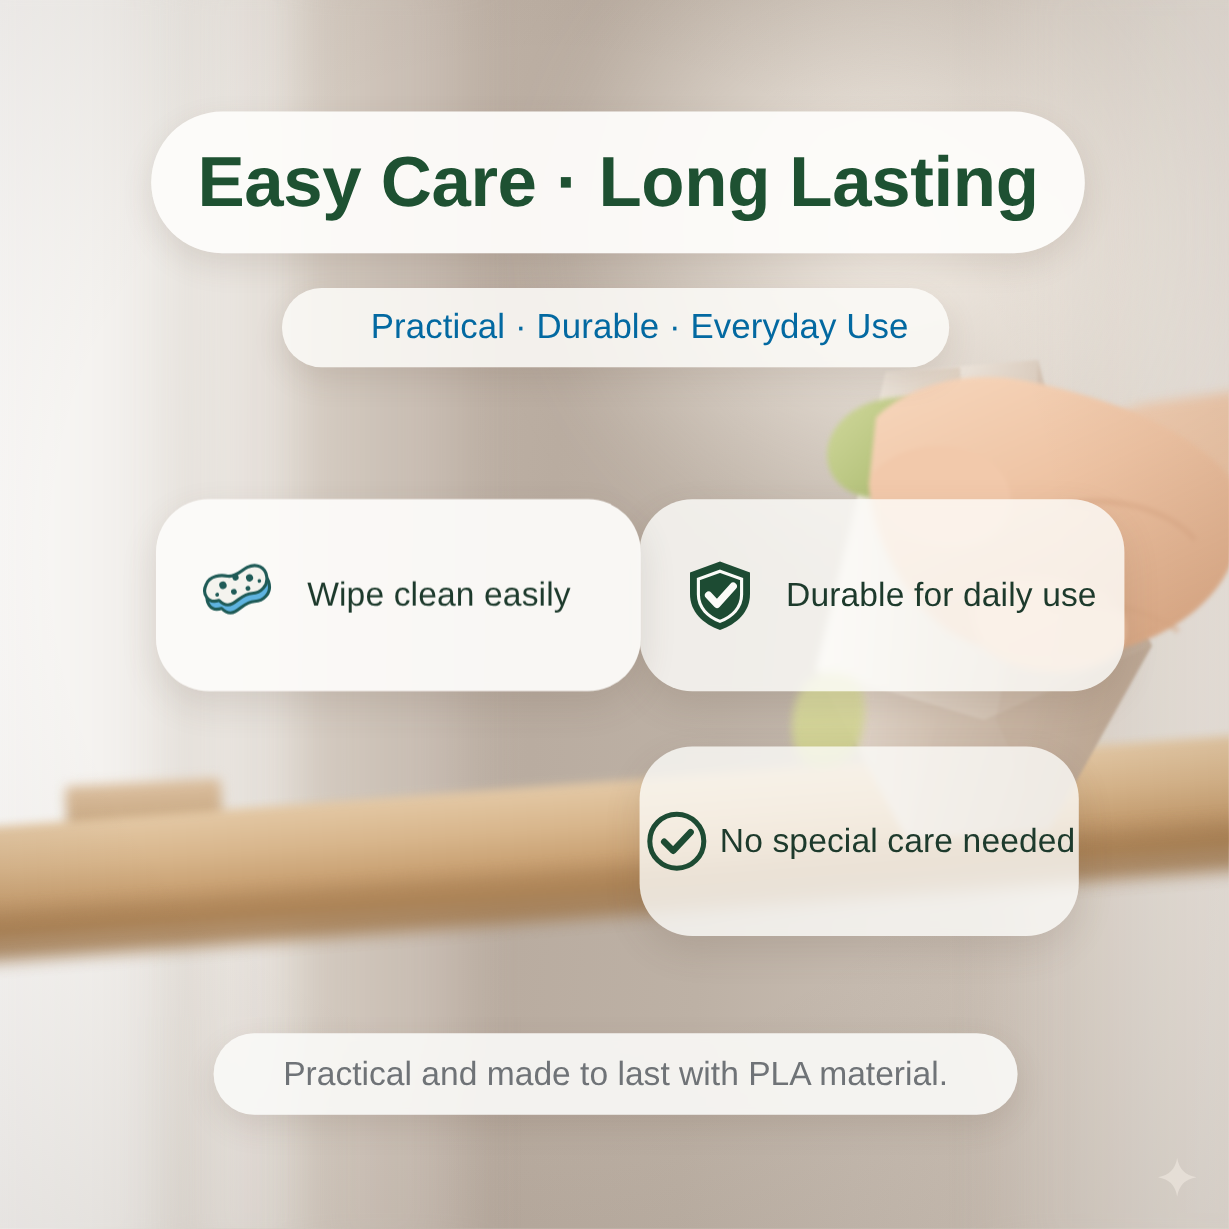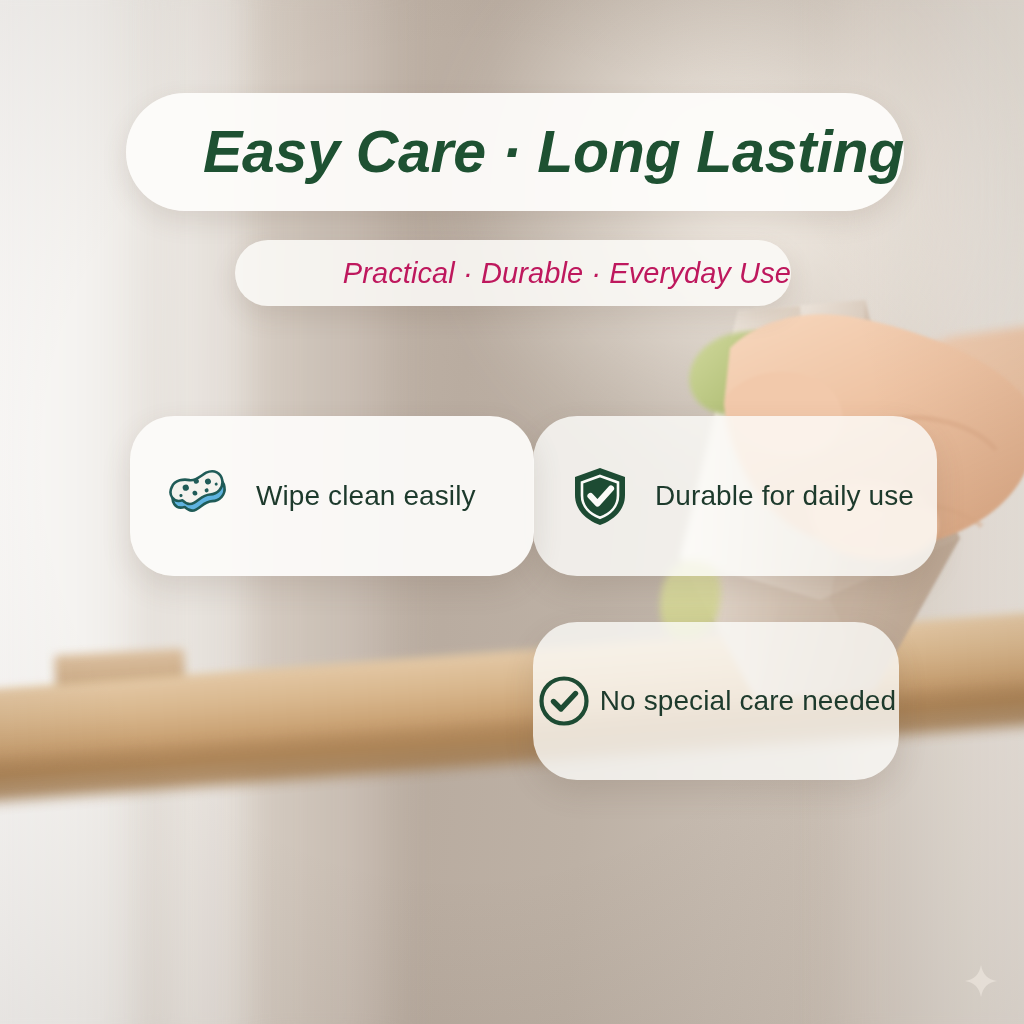--- a/index.html
+++ b/index.html
@@ -87,41 +87,40 @@
   }
 
   
   .content{position:absolute;inset:0;}
 
   .pill{
     position:absolute;
     background:rgba(252,251,249,.93);
     border-radius:999px;
     box-shadow:0 10px 26px rgba(90,72,55,.13);
-    display:flex;align-items:center;justify-content:flex-end;
+    display:flex;align-items:center;justify-content:center;
     backdrop-filter:blur(3px);
-    font-style:italic;
   }
 
   #title-pill{
     left:126px;top:93px;width:778px;height:118px;
     background:rgba(253,252,250,.95);
     border-radius:60px;
   }
   #title-text{
     color:#1e5132;font-weight:bold;font-size:59px;letter-spacing:-.3px;
     white-space:nowrap;line-height:1;
   }
 
   #subtitle-pill{
     left:235px;top:240px;width:556px;height:66px;
     background:rgba(250,249,246,.88);
   }
   #subtitle-text{
-    color:#be185d;font-size:29px;white-space:nowrap;letter-spacing:.1px;margin-left:40px;
+    color:#0369a1;font-size:29px;white-space:nowrap;letter-spacing:.1px;margin-left:40px;
   }
 
   .card{
     position:absolute;border-radius:44px;
     box-shadow:0 12px 30px rgba(92,74,56,.14);
     backdrop-filter:blur(3px);
   }
   .card-inline{
     display:flex;align-items:center;
     padding-left:38px;gap:26px;
@@ -264,20 +263,23 @@
     <div class="card card-stack" id="card-nocare">
       <span class="icon-box">
         <svg width="56" height="56" viewBox="0 0 56 56" xmlns="http://www.w3.org/2000/svg">
           <circle cx="28" cy="28" r="22.5" fill="none" stroke="#1d4b33" stroke-width="4.2"></circle>
           <path d="M17.5 28.5 L25 36 L39.5 20.5" fill="none" stroke="#1d4b33" stroke-width="5.4" stroke-linecap="round" stroke-linejoin="round"></path>
         </svg>
       </span>
       <span class="card-label">No special care needed</span>
     </div>
 
+    <div class="pill" id="footer-pill">
+      <span id="footer-text">Practical and made to last with PLA material.</span>
+    </div>
 
     <span class="sparkle">
       <svg width="34" height="34" viewBox="0 0 34 34" xmlns="http://www.w3.org/2000/svg">
         <path d="M17 1 C18.6 10.4 23.6 15.4 33 17 C23.6 18.6 18.6 23.6 17 33
                  C15.4 23.6 10.4 18.6 1 17 C10.4 15.4 15.4 10.4 17 1 Z" fill="#f3ece4"></path>
       </svg>
     </span>
 
   </div>
 </div>

